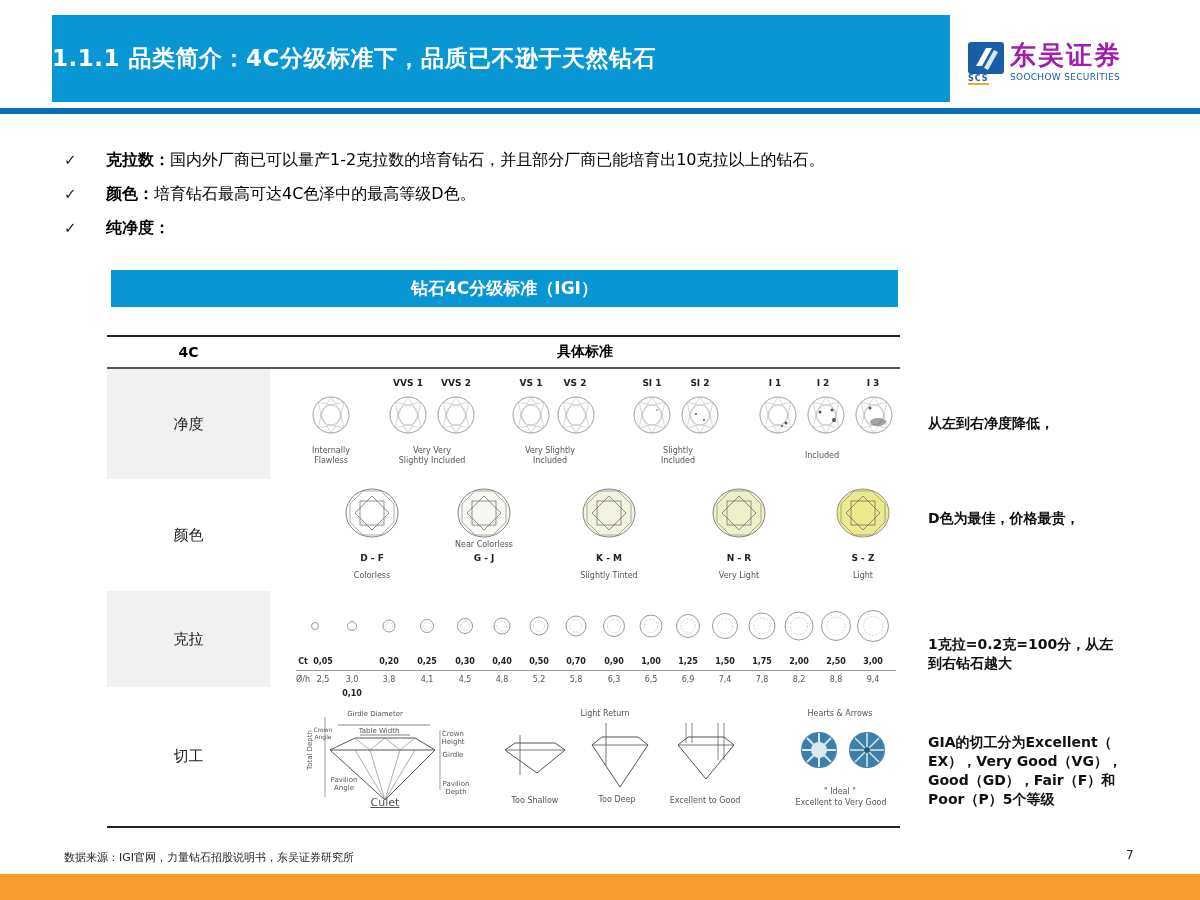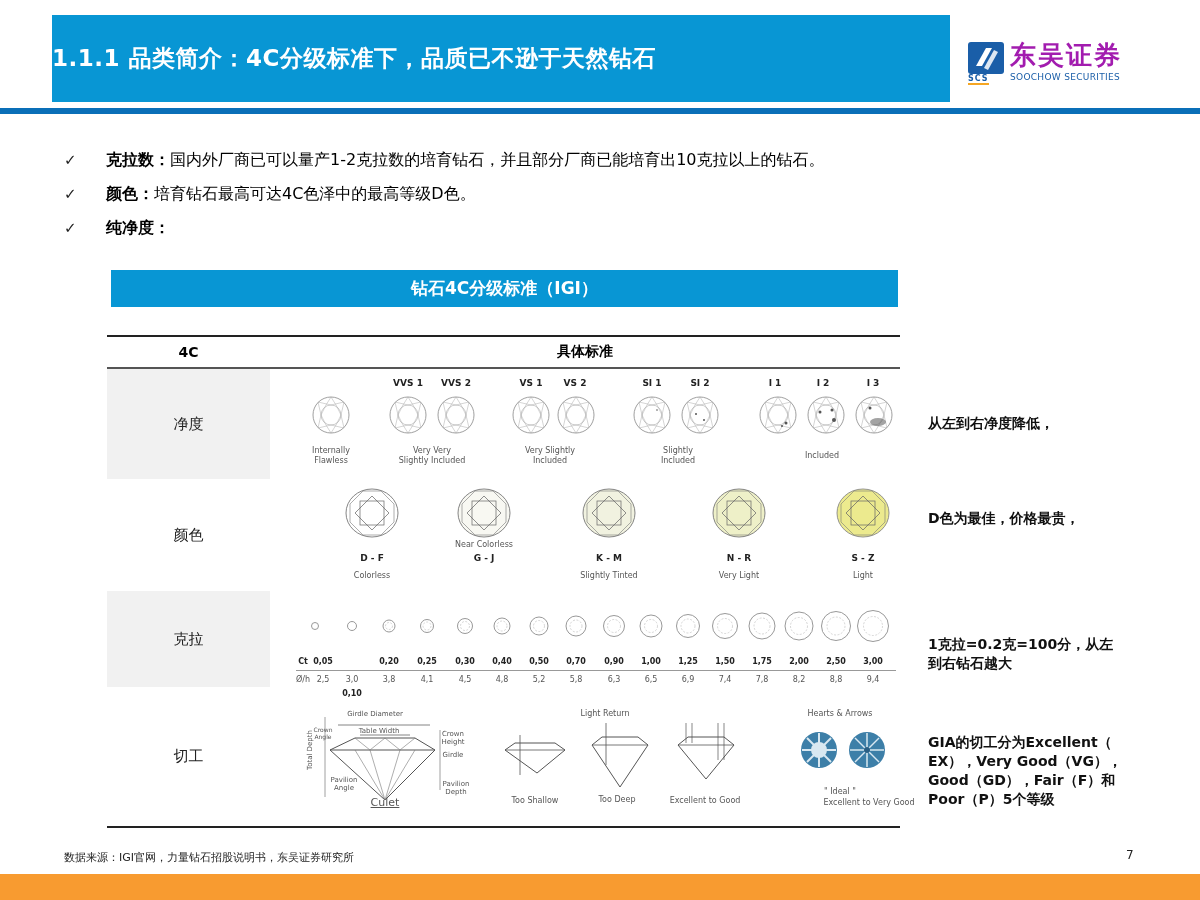--- a/index.html
+++ b/index.html
@@ -334,21 +334,21 @@
   <span class="cap" style="left:438px;top:780px;width:36px;font-size:7px;line-height:8px;">Pavilion Depth</span>
   <span class="cap" style="left:370px;top:798px;width:30px;font-size:11px;text-decoration:underline;">Culet</span>
 
   <span class="cap" style="left:570px;top:709px;width:70px;">Light Return</span>
   <span class="cap" style="left:500px;top:796px;width:70px;">Too Shallow</span>
   <span class="cap" style="left:582px;top:795px;width:70px;">Too Deep</span>
   <span class="cap" style="left:660px;top:796px;width:90px;">Excellent to Good</span>
 
   <span class="cap" style="left:795px;top:709px;width:90px;">Hearts &amp; Arrows</span>
   <span class="cap" style="left:800px;top:787px;width:80px;">" Ideal "</span>
-  <span class="cap" style="left:814px;top:798px;width:110px;">Excellent to Very Good</span>
+  <span class="cap" style="left:786px;top:798px;width:110px;">Excellent to Very Good</span>
 </div>
 <div class="note" style="top:733px;">
   <div>GIA的切工分为Excellent（</div>
   <div>EX），Very Good（VG），</div>
   <div>Good（GD），Fair（F）和</div>
   <div>Poor（P）5个等级</div>
 </div>
 
 <div class="rule-bottom"></div>
 

